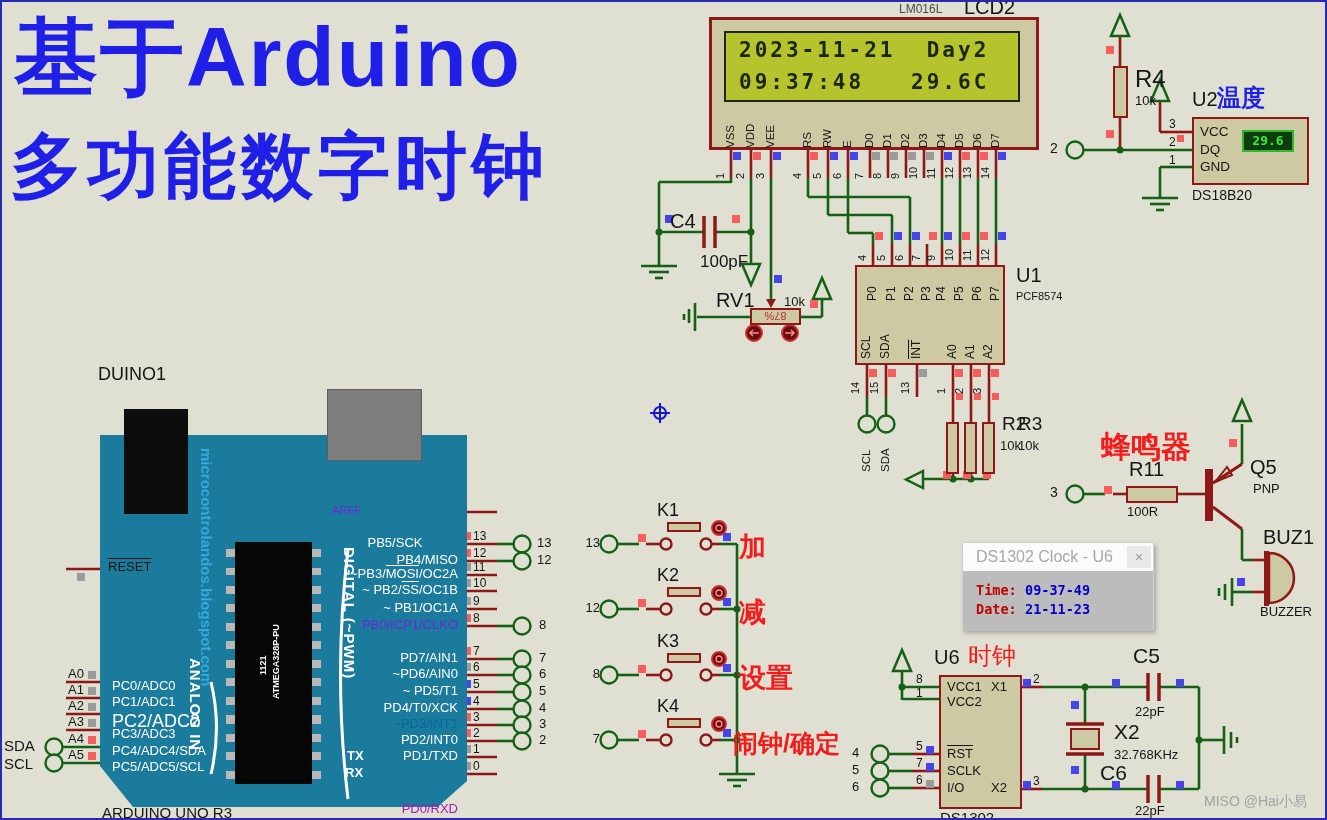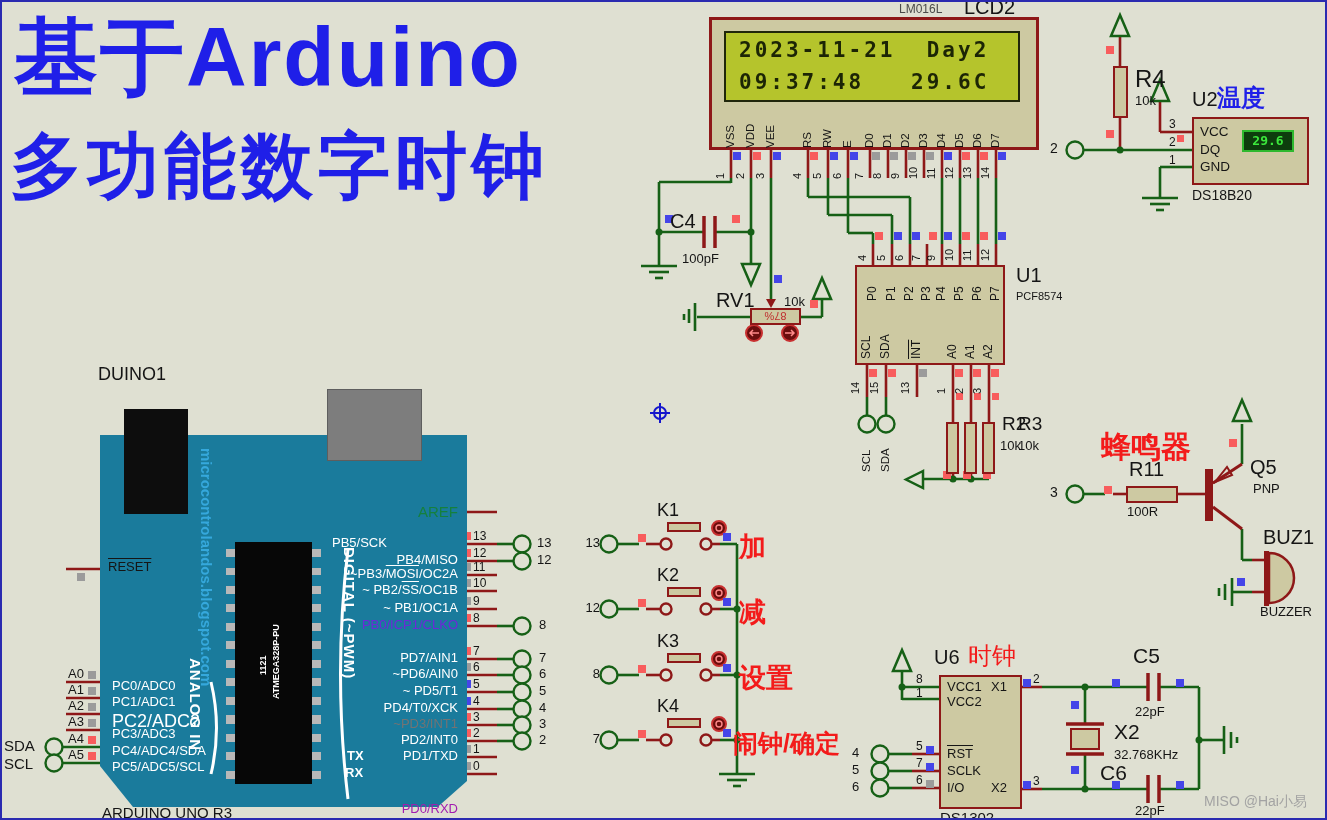--- a/index.html
+++ b/index.html
@@ -470,21 +470,21 @@
 <div class="t" style="left:1198px;top:157px;font-size:13.5px">GND</div>
 <div class="t" style="left:1167px;top:116px;font-size:12px">3</div>
 <div class="t" style="left:1167px;top:134px;font-size:12px">2</div>
 <div class="t" style="left:1167px;top:152px;font-size:12px">1</div>
 <div class="abs mono" style="left:1240px;top:128px;width:52px;height:22px;background:#0d3d0d;border:2px solid #2eb82e;color:#3ce83c;font-size:13px;font-weight:bold;text-align:center;line-height:18px">
   <span>29.6</span>
 </div>
 <div class="t" style="left:1190px;top:186px;font-size:14px">DS18B20</div>
 
 <div class="t" style="left:668px;top:208px;font-size:20px">C4</div>
-<div class="t" style="left:680px;top:250px;font-size:13px">100pF</div>
+<div class="t" style="left:698px;top:250px;font-size:17px">100pF</div>
 <div class="box" style="left:748px;top:306px;width:51px;height:17px"></div>
 <div class="t" style="left:748px;top:308px;width:51px;text-align:center;font-size:11px;color:#c03030;transform:rotate(180deg)">87%</div>
 <div class="t" style="left:714px;top:287px;font-size:20px">RV1</div>
 <div class="t" style="left:782px;top:293px;font-size:13px">10k</div>
 
 <div class="box" style="left:853px;top:263px;width:150px;height:100px"></div>
 <div class="t" style="left:1014px;top:262px;font-size:20px">U1</div>
 <div class="t" style="left:1014px;top:288px;font-size:11px">PCF8574</div>
 <span class="rot" style="left:864px;top:299px;font-size:12px">P0</span>
 <span class="rot" style="left:883px;top:299px;font-size:12px">P1</span>
@@ -536,48 +536,48 @@
 <div class="abs" style="left:310px;top:547px;width:9px;height:230px;background:repeating-linear-gradient(180deg,#b8b8b8 0 8px,transparent 8px 18.5px)"></div>
 <span class="rot" style="left:257px;top:673px;font-size:9px;font-weight:bold;color:#fff">1121</span>
 <span class="rot" style="left:270px;top:697px;font-size:9px;font-weight:bold;color:#fff">ATMEGA328P-PU</span>
 <div class="vt" style="left:186px;top:656px;font-size:15px;font-weight:bold;color:#fff;letter-spacing:1px">ANALOG IN</div>
 <div class="vt" style="left:340px;top:545px;font-size:15px;font-weight:bold;color:#fff;letter-spacing:1px">DIGITAL (~PWM)</div>
 <svg width="1327" height="820" viewBox="0 0 1327 820" style="pointer-events:none">
   <path d="M209,680 Q220,726 209,772" stroke="#fff" stroke-width="3" fill="none"></path>
   <path d="M346,547 Q331,672 346,797" stroke="#fff" stroke-width="3" fill="none"></path>
 </svg>
 <div class="t" style="left:100px;top:803px;font-size:15px">ARDUINO UNO R3</div>
-<div class="t" style="left:330px;top:502px;width:126px;text-align:right;font-size:15px;color:#15803d"><span>AREF</span></div>
+<div class="t" style="left:330px;top:502px;width:126px;text-align:left;font-size:11px;color:#6d28d9"><span>AREF</span></div>
 
 <div class="t" style="left:66px;top:665px;font-size:13px">A0</div>
 <div class="t" style="left:66px;top:681px;font-size:13px">A1</div>
 <div class="t" style="left:66px;top:697px;font-size:13px">A2</div>
 <div class="t" style="left:66px;top:713px;font-size:13px">A3</div>
 <div class="t" style="left:66px;top:730px;font-size:13px">A4</div>
 <div class="t" style="left:66px;top:746px;font-size:13px">A5</div>
 <div class="t" style="left:110px;top:677px;font-size:13px;color:#fff">PC0/ADC0</div>
 <div class="t" style="left:110px;top:693px;font-size:13px;color:#fff">PC1/ADC1</div>
 <div class="t" style="left:110px;top:709px;font-size:18px;color:#fff">PC2/ADC2</div>
 <div class="t" style="left:110px;top:725px;font-size:13px;color:#fff">PC3/ADC3</div>
 <div class="t" style="left:110px;top:742px;font-size:13px;color:#fff">PC4/ADC4/SDA</div>
 <div class="t" style="left:110px;top:758px;font-size:13px;color:#fff">PC5/ADC5/SCL</div>
 <div class="t" style="left:2px;top:736px;font-size:15px">SDA</div>
 <div class="t" style="left:2px;top:754px;font-size:15px">SCL</div>
 
-<div class="t" style="left:330px;top:534px;width:126px;text-align:left;font-size:13px;color:#fff"><span>PB5/SCK</span></div>
+<div class="t" style="left:330px;top:534px;width:126px;text-align:center;font-size:13px;color:#fff"><span>PB5/SCK</span></div>
 <div class="t" style="left:330px;top:551px;width:126px;text-align:right;font-size:13px;color:#fff"><span>PB4/MISO</span></div>
 <div class="t" style="left:330px;top:565px;width:126px;text-align:right;font-size:13px;color:#fff"><span>~PB3/</span><span class="ov">MOSI</span><span>/OC2A</span></div>
 <div class="t" style="left:330px;top:581px;width:126px;text-align:right;font-size:13px;color:#fff"><span>~ PB2/</span><span class="ov">SS</span><span>/OC1B</span></div>
 <div class="t" style="left:330px;top:599px;width:126px;text-align:right;font-size:13px;color:#fff"><span>~ PB1/OC1A</span></div>
 <div class="t" style="left:330px;top:616px;width:126px;text-align:right;font-size:13px;color:#6d28d9"><span>PB0/ICP1/CLKO</span></div>
 <div class="t" style="left:330px;top:649px;width:126px;text-align:right;font-size:13px;color:#fff"><span>PD7/AIN1</span></div>
 <div class="t" style="left:330px;top:665px;width:126px;text-align:right;font-size:13px;color:#fff"><span>~PD6/AIN0</span></div>
 <div class="t" style="left:330px;top:682px;width:126px;text-align:right;font-size:13px;color:#fff"><span>~ PD5/T1</span></div>
 <div class="t" style="left:330px;top:699px;width:126px;text-align:right;font-size:13px;color:#fff"><span>PD4/T0/XCK</span></div>
-<div class="t" style="left:330px;top:715px;width:126px;text-align:right;font-size:13px;color:#737373"><span>~PD3/INT1</span></div>
+<div class="t" style="left:330px;top:715px;width:126px;text-align:right;font-size:13px;color:#0369a1"><span>~PD3/INT1</span></div>
 <div class="t" style="left:330px;top:731px;width:126px;text-align:right;font-size:13px;color:#fff"><span>PD2/INT0</span></div>
 <div class="t" style="left:330px;top:747px;width:126px;text-align:right;font-size:13px;color:#fff"><span>PD1/TXD</span></div>
 <div class="t" style="left:330px;top:800px;width:126px;text-align:right;font-size:13px;color:#a21caf"><span>PD0/RXD</span></div>
 <div class="t" style="left:345px;top:747px;font-size:13px;font-weight:bold;color:#fff">TX</div>
 <div class="t" style="left:343px;top:764px;font-size:13px;font-weight:bold;color:#fff">RX</div>
 <div class="t" style="left:471px;top:528px;font-size:12px">13</div>
 <div class="t" style="left:471px;top:545px;font-size:12px">12</div>
 <div class="t" style="left:471px;top:559px;font-size:12px">11</div>
 <div class="t" style="left:471px;top:575px;font-size:12px">10</div>
 <div class="t" style="left:471px;top:593px;font-size:12px">9</div>
@@ -606,20 +606,32 @@
 <div class="t" style="left:655px;top:694px;font-size:18px">K4</div>
 <div class="t" style="left:572px;top:534px;width:26px;text-align:right;font-size:13px">13</div>
 <div class="t" style="left:572px;top:599px;width:26px;text-align:right;font-size:13px">12</div>
 <div class="t" style="left:572px;top:665px;width:26px;text-align:right;font-size:13px">8</div>
 <div class="t" style="left:572px;top:730px;width:26px;text-align:right;font-size:13px">7</div>
 <div class="t" style="left:737px;top:530px;font-size:27px;font-weight:bold;color:var(--red)">加</div>
 <div class="t" style="left:737px;top:595px;font-size:27px;font-weight:bold;color:var(--red)">减</div>
 <div class="t" style="left:737px;top:661px;font-size:27px;font-weight:bold;color:var(--red)">设置</div>
 <div class="t" style="left:731px;top:727px;font-size:25px;font-weight:bold;color:var(--red)">闹钟/确定</div>
 
+<div class="abs" style="left:960px;top:540px;width:192px;height:88px;border:1px solid #cfcfcf;box-shadow:2px 3px 4px rgba(0,0,0,.25)">
+  <div class="abs" style="left:0;top:0;width:100%;height:28px;background:#fbfbfb">
+    <span class="t" style="left:13px;top:5px;font-size:16px;color:#a8a8a8">DS1302 Clock - U6</span>
+    <span class="abs" style="right:2px;top:3px;width:24px;height:22px;background:#e8e8e8;color:#9a9a9a;font-size:14px;text-align:center;line-height:22px">×</span>
+  </div>
+  <div class="abs mono" style="left:0;top:28px;width:100%;height:60px;background:#bcbcbc;font-size:13.5px;font-weight:bold">
+    <span class="t" style="left:13px;top:12px;color:#c00000">Time:</span>
+    <span class="t" style="left:62px;top:12px;color:#0000cc">09-37-49</span>
+    <span class="t" style="left:13px;top:31px;color:#c00000">Date:</span>
+    <span class="t" style="left:62px;top:31px;color:#0000cc">21-11-23</span>
+  </div>
+</div>
 
 <div class="t" style="left:932px;top:644px;font-size:20px">U6</div>
 <div class="t" style="left:966px;top:641px;font-size:24px;font-weight:normal;color:var(--red)">时钟</div>
 <div class="box" style="left:937px;top:673px;width:83px;height:134px"></div>
 <div class="t" style="left:945px;top:678px;font-size:13px">VCC1</div>
 <div class="t" style="left:945px;top:693px;font-size:13px">VCC2</div>
 <div class="t" style="left:989px;top:678px;font-size:13px">X1</div>
 <div class="t ov" style="left:945px;top:745px;font-size:13px">RST</div>
 <div class="t" style="left:945px;top:762px;font-size:13px">SCLK</div>
 <div class="t" style="left:945px;top:779px;font-size:13px">I/O</div>

